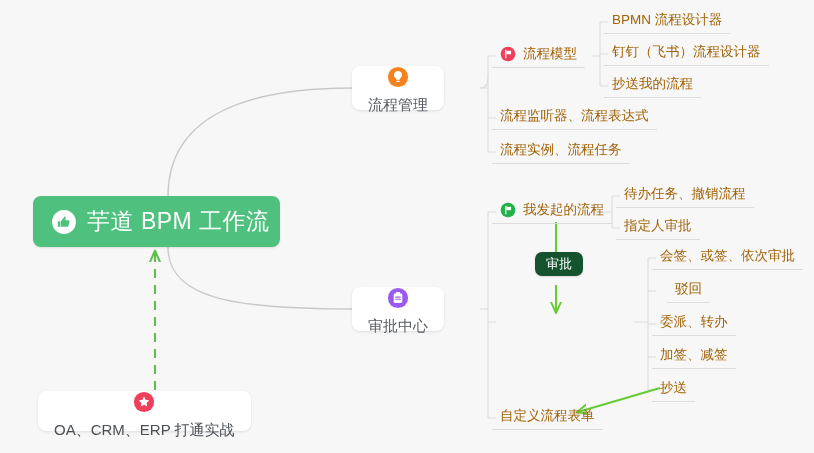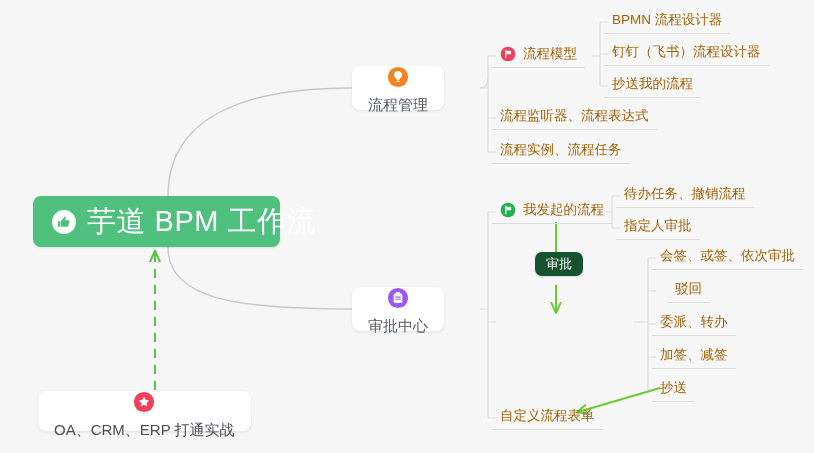--- a/index.html
+++ b/index.html
@@ -18,21 +18,21 @@
   
   .node{position:absolute;display:flex;align-items:center;box-sizing:border-box;white-space:nowrap;}
 
   
   .root{
     left:33px;top:196px;width:247px;height:51px;
     background:#4fc07e;border-radius:8px;
     padding:0 18px;gap:10px;
     box-shadow:0 1px 2px rgba(0,0,0,.10);
   }
-  .root .label{color:#ffffff;font-size:29px;letter-spacing:.5px;}
+  .root .label{color:#ffffff;font-size:23px;letter-spacing:.5px;}
 
   
   .card{
     background:#ffffff;border-radius:8px;
     box-shadow:0 1px 3px rgba(0,0,0,.10);
     padding:0 16px;gap:8px;flex-direction:column;
   }
   .card .label{color:#555a60;font-size:15px;}
 
   .branch-process{left:352px;top:66px;height:44px;}

